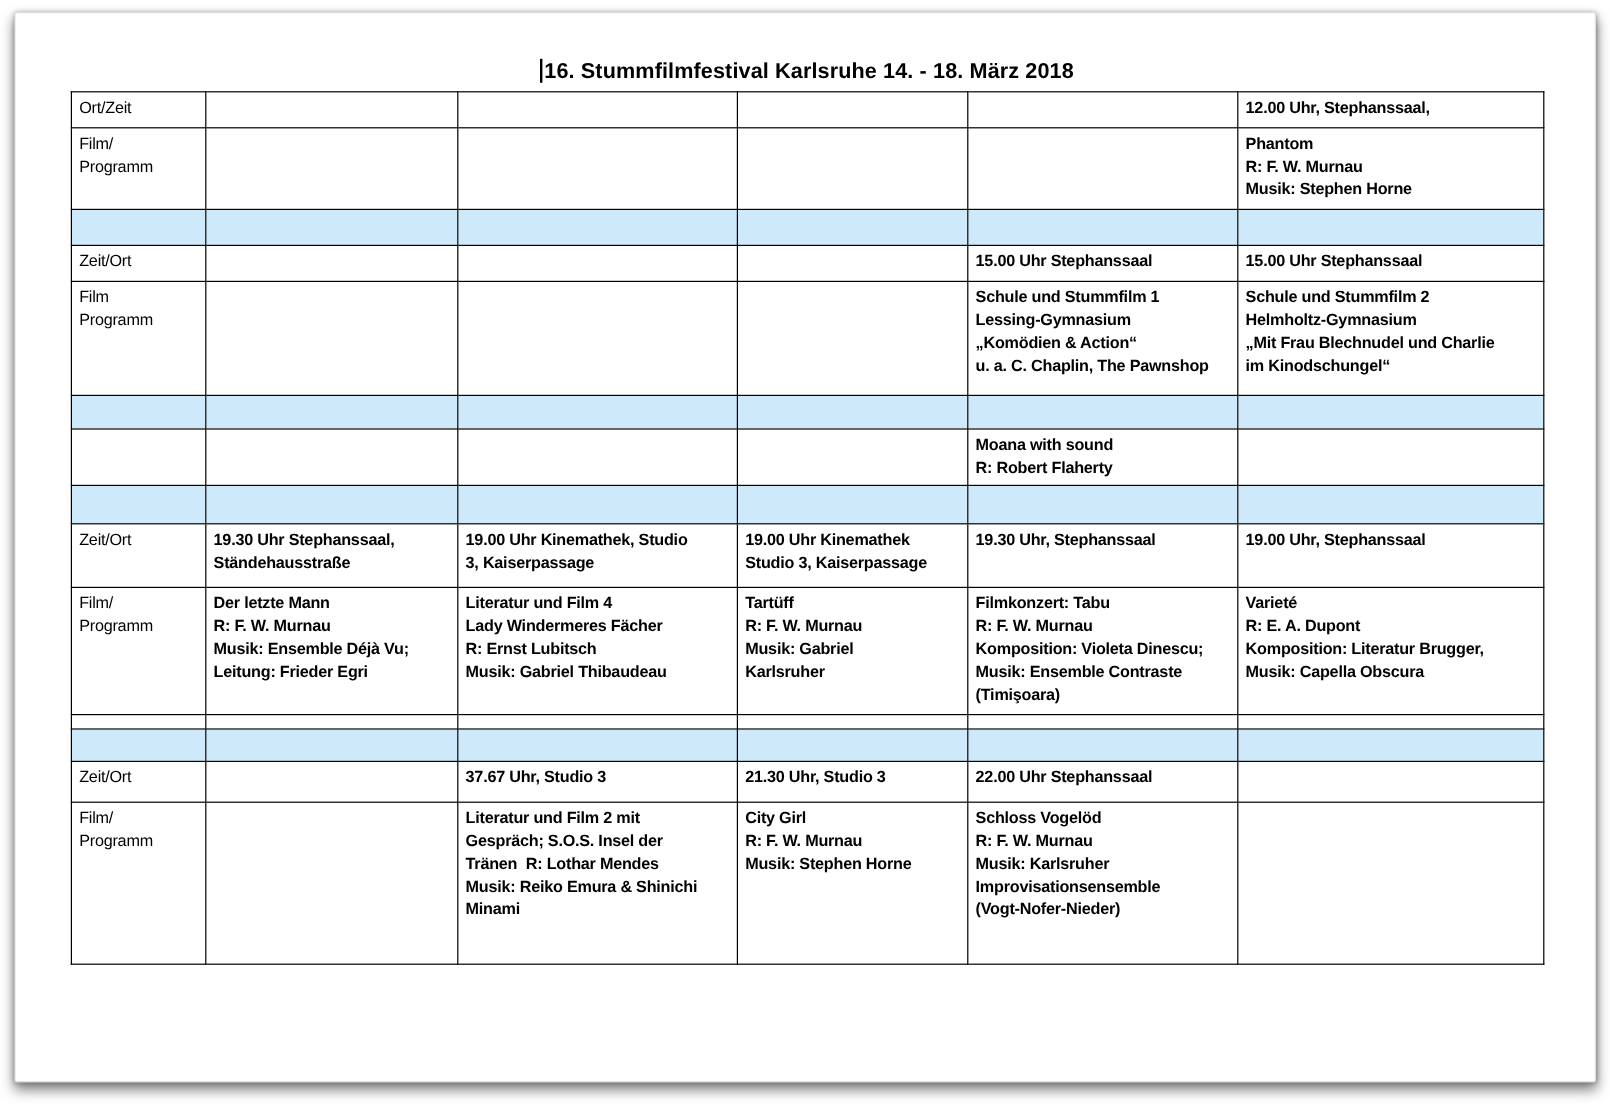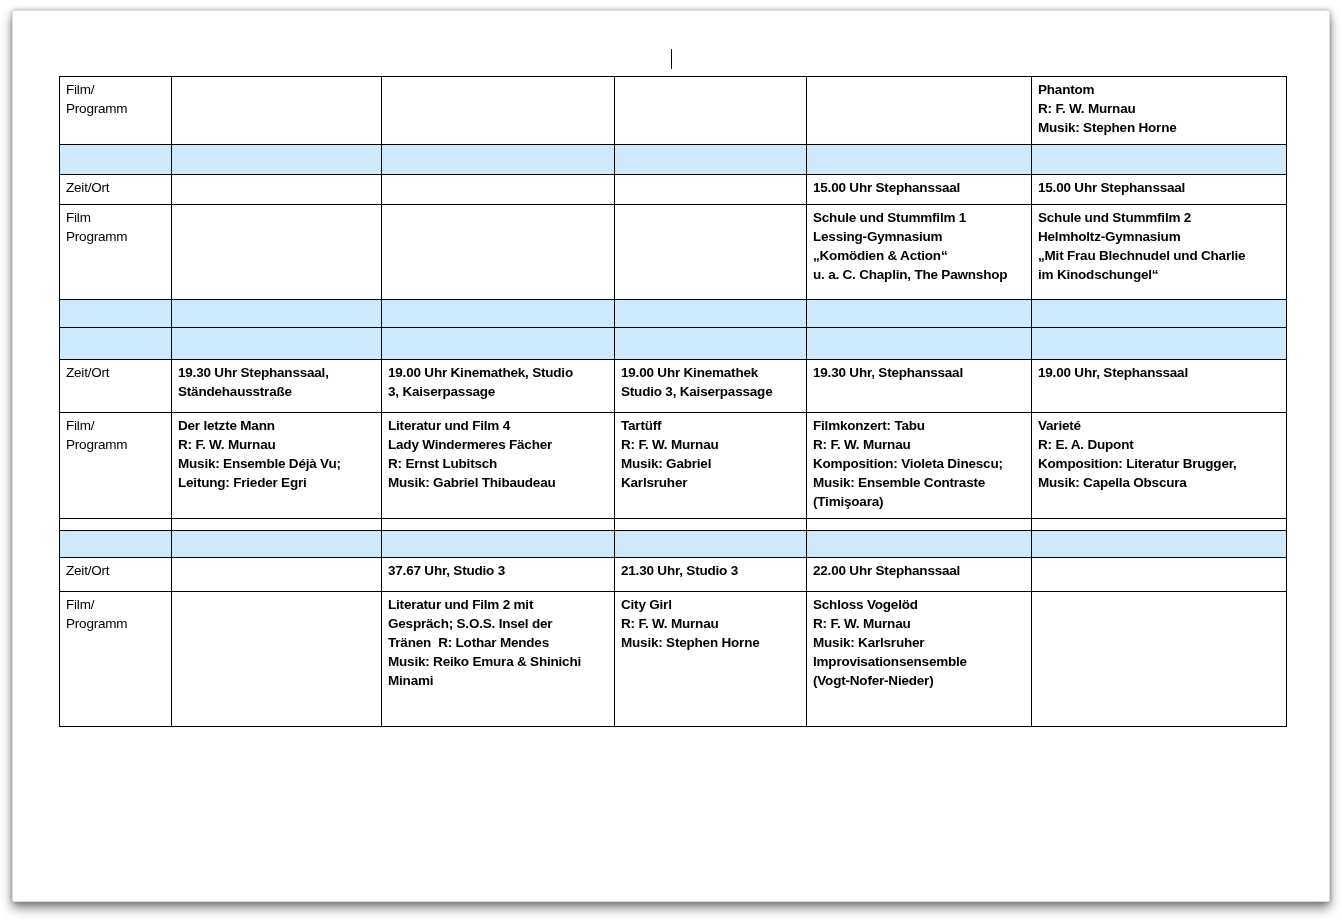--- a/index.html
+++ b/index.html
@@ -75,32 +75,40 @@
   }
   tr.row-time td, tr.row-film td { font-weight: bold; }
   tr.row-time td.label-cell, tr.row-film td.label-cell { font-weight: normal; }
   tr.row-spacer-blue td { background: #cde9fa; }
   tr.row-spacer-white td { background: #ffffff; }
 </style>
 </head>
 <body>
 
 <div class="page">
-  <div class="doc-title"><span class="caret"></span></div>
+  <div class="doc-title"><span class="caret"></span><span>16. Stummfilmfestival Karlsruhe 14. - 18. März 2018</span></div>
 
   <table class="schedule">
     <colgroup>
       <col style="width:112px">
       <col style="width:210px">
       <col style="width:233px">
       <col style="width:192px">
       <col style="width:225px">
       <col style="width:255px">
     </colgroup>
     <tbody>
+        <tr class="row-time" style="height: 30px;">
+          <td class="label-cell">Ort/Zeit</td>
+          <td></td>
+          <td></td>
+          <td></td>
+          <td></td>
+          <td>12.00 Uhr, Stephanssaal,</td>
+        </tr>
         <tr class="row-film" style="height: 68px;">
           <td class="label-cell">Film/
 Programm</td>
           <td></td>
           <td></td>
           <td></td>
           <td></td>
           <td>Phantom
 R: F. W. Murnau
 Musik: Stephen Horne</td>
@@ -135,20 +143,29 @@
 Helmholtz-Gymnasium
 „Mit Frau Blechnudel und Charlie
 im Kinodschungel“</td>
         </tr>
         <tr class="row-spacer-blue" style="height: 28px;">
           <td class="label-cell"></td>
           <td></td>
           <td></td>
           <td></td>
           <td></td>
+          <td></td>
+        </tr>
+        <tr class="row-film" style="height: 47px;">
+          <td class="label-cell"></td>
+          <td></td>
+          <td></td>
+          <td></td>
+          <td>Moana with sound
+R: Robert Flaherty</td>
           <td></td>
         </tr>
         <tr class="row-spacer-blue" style="height: 32px;">
           <td class="label-cell"></td>
           <td></td>
           <td></td>
           <td></td>
           <td></td>
           <td></td>
         </tr>

